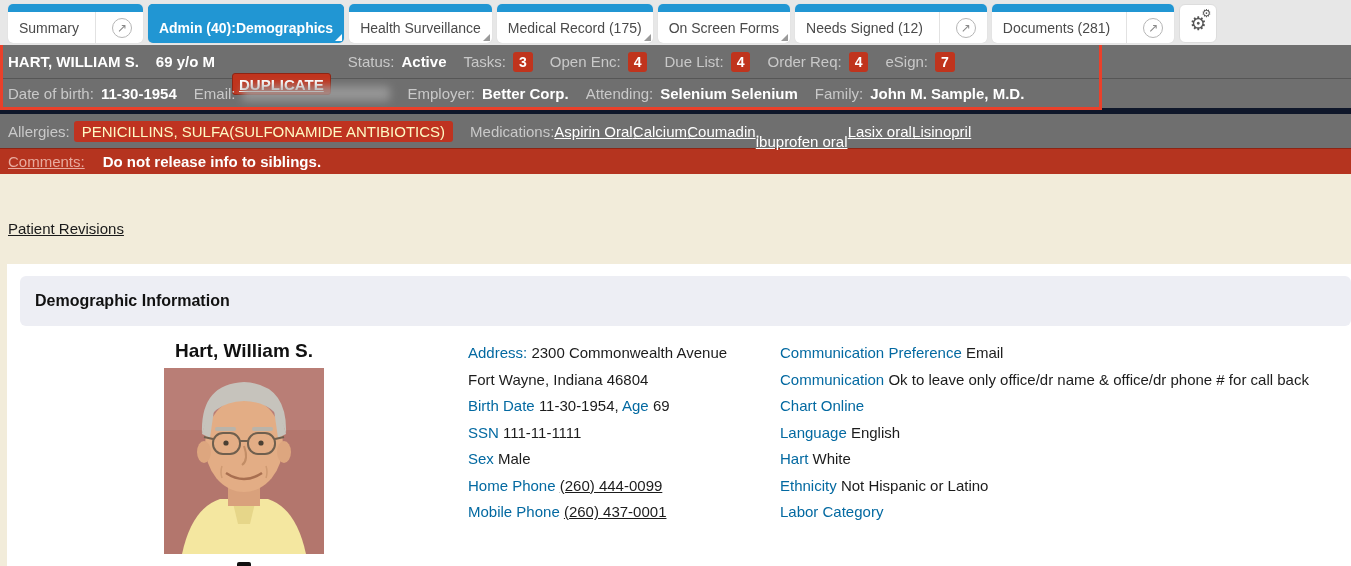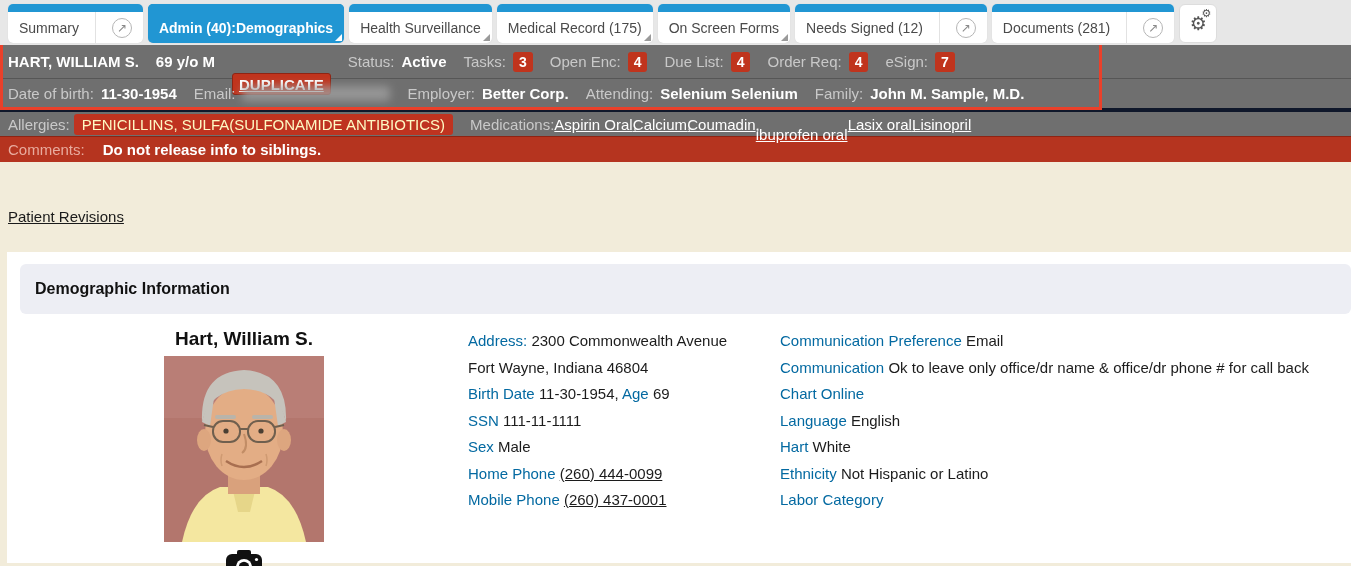--- a/index.html
+++ b/index.html
@@ -31,37 +31,37 @@
              position:relative; color:#555; cursor:pointer; }
   .gear-main { font-size:19px; line-height:1; }
   .gear-small { position:absolute; font-size:11px; right:5px; top:3px; line-height:1; }
   
   .phead { position:relative; }
   .phead-top { position:relative; }
   .hrow { display:flex; align-items:center; padding:0 8px; background:#6f6f6f;
           color:#fff; font-size:15px; white-space:nowrap; }
   .row1 { height:33px; }
   .row2 { height:30px; border-top:1px solid #565656; }
-  .row3 { height:28px; border-top:4px solid #0f172a; }
+  .row3 { height:40px; border-top:6px solid #0f172a; }
   .row4 { height:26px; background:#b5341f; border-top:1px solid #8e2413; }
   .lbl { color:#c9c9c9; }
   .val { font-weight:bold; color:#fff; }
   .grp { display:flex; align-items:center; gap:7px; margin-left:17px; }
   .grp.first { margin-left:0; }
   .cbadge { background:#c0341d; color:#fff; font-weight:bold; padding:0 6px;
             border-radius:3px; height:20px; display:flex; align-items:center;
             font-size:14px; cursor:pointer; }
   .dup { background:#c0341d; border:1px solid #8e2413; border-radius:3px; padding:0 6px;
          font-weight:bold; text-decoration:underline; height:22px; display:flex;
          align-items:center; color:#fff; cursor:pointer; }
   .allergy-badge { background:#bf3320; border-radius:3px; padding:2px 8px; color:#fef9c3;
                    cursor:pointer; }
   .med { color:#ffffff; cursor:pointer;text-decoration:underline; }
   .medsep { color:#e0e0e0; }
-  .c-label { color:#e8ab9e; }
+  .c-label { color:#e8ab9e;text-decoration:underline; }
   .blurbox { display:inline-block; width:148px; height:15px; border-radius:3px;
              background:#9f9f9f; filter:blur(4px); opacity:.8; }
   .red-outline { position:absolute; left:0; top:-3px; width:1102px;
                  height:calc(100% + 5px); border:3px solid #ea402a;
                  pointer-events:none; z-index:6; }
   
   .main { background:#f2ecda; height:404px; }
   .revisions { display:inline-block; margin:46px 0 27px 8px; color:#1a1a1a;
                font-size:15px; text-decoration:underline; cursor:pointer; }
   .card { background:#fff; margin-left:7px; height:311px; padding:12px 0 0 13px; }

